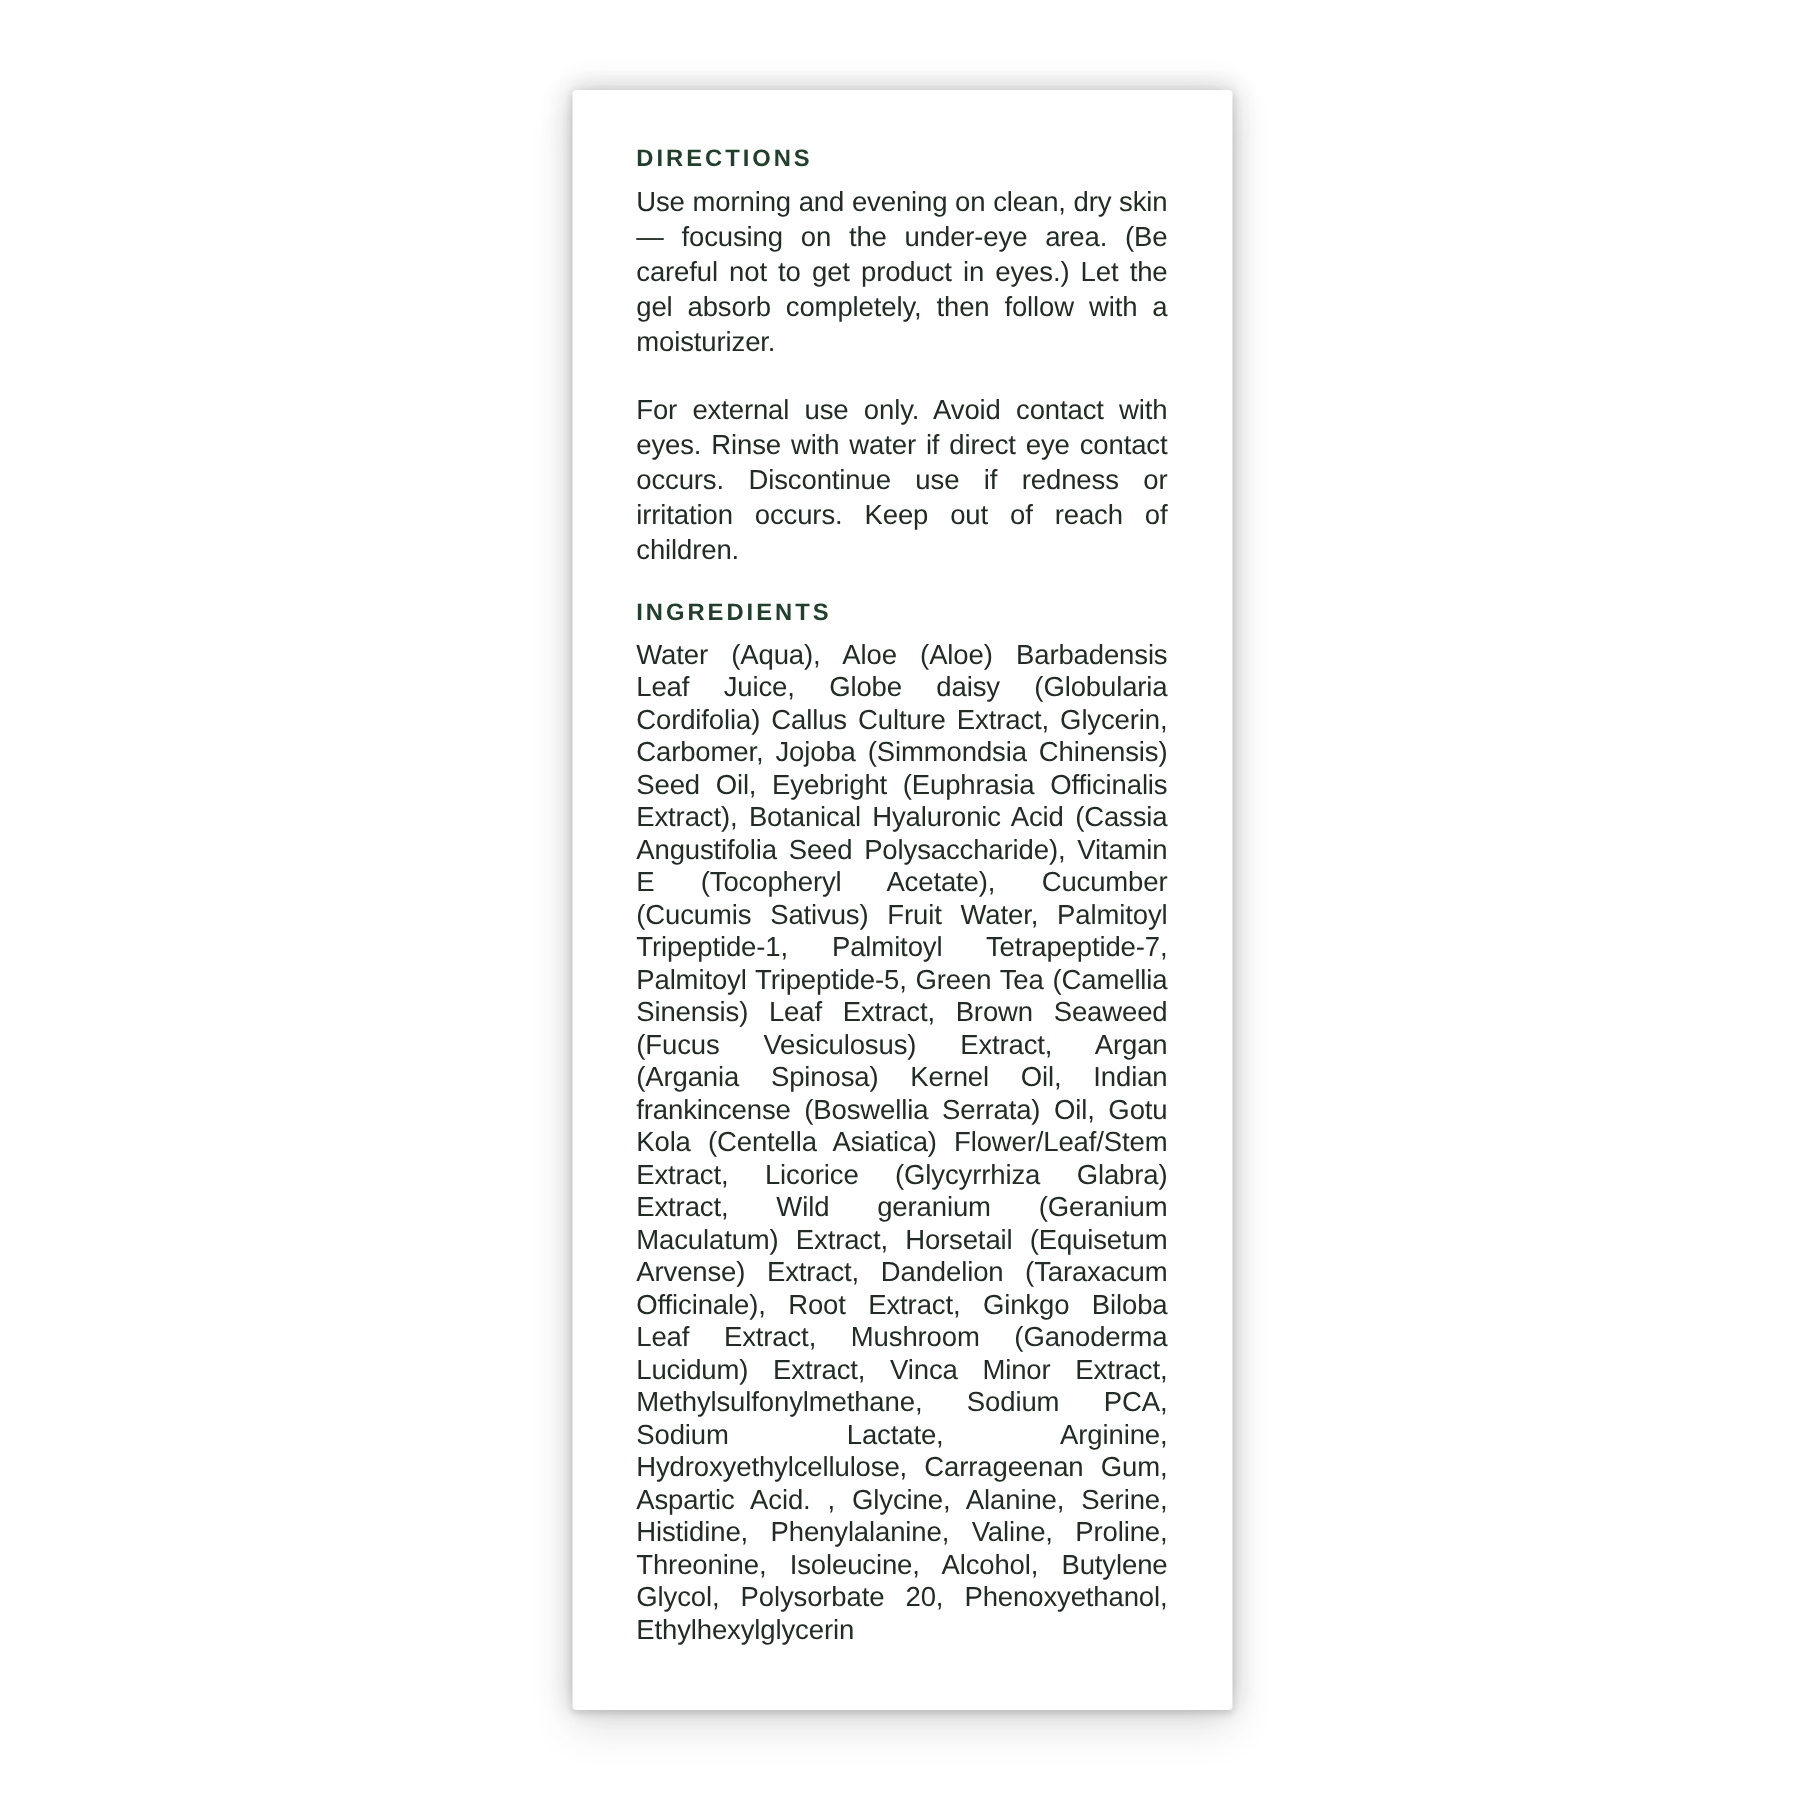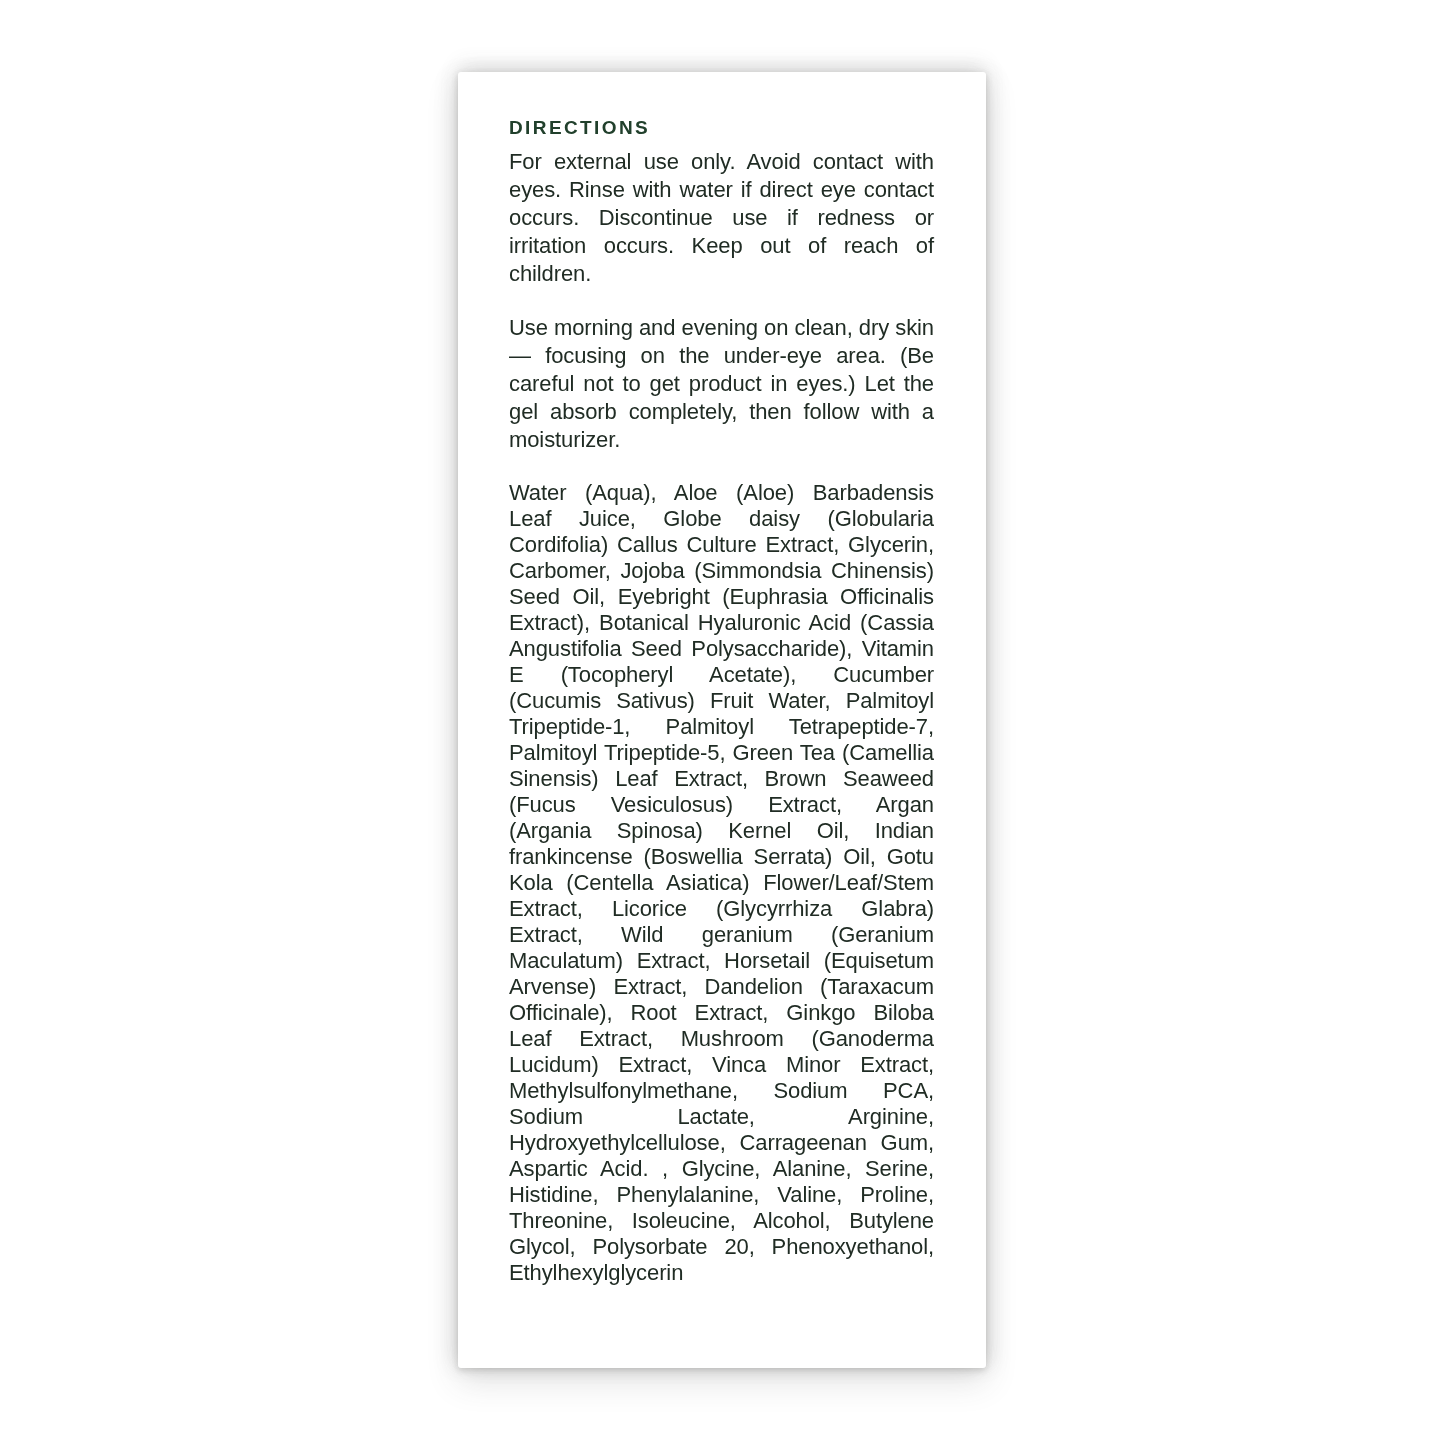--- a/index.html
+++ b/index.html
@@ -63,22 +63,23 @@
 </style>
 </head>
 <body>
 
 <div class="page">
   <section class="panel">
     <div class="content">
 
       <h2 class="section-heading">DIRECTIONS</h2>
 
+      <p class="para directions-para">Use morning and evening on clean, dry skin — focusing on the under-eye area. (Be careful not to get product in eyes.) Let the gel absorb completely, then follow with a moisturizer.</p>
+
       <p class="para directions-para">For external use only. Avoid contact with eyes. Rinse with water if direct eye contact occurs. Discontinue use if redness or irritation occurs. Keep out of reach of children.</p>
 
-      <p class="para directions-para">Use morning and evening on clean, dry skin — focusing on the under-eye area. (Be careful not to get product in eyes.) Let the gel absorb completely, then follow with a moisturizer.</p>
-
+      <h2 class="section-heading">INGREDIENTS</h2>
 
       <p class="para ingredients-para">Water (Aqua), Aloe (Aloe) Barbadensis Leaf Juice, Globe daisy (Globularia Cordifolia) Callus Culture Extract, Glycerin, Carbomer, Jojoba (Simmondsia Chinensis) Seed Oil, Eyebright (Euphrasia Officinalis Extract), Botanical Hyaluronic Acid (Cassia Angustifolia Seed Polysaccharide), Vitamin E (Tocopheryl Acetate), Cucumber (Cucumis Sativus) Fruit Water, Palmitoyl Tripeptide-1, Palmitoyl Tetrapeptide-7, Palmitoyl Tripeptide-5, Green Tea (Camellia Sinensis) Leaf Extract, Brown Seaweed (Fucus Vesiculosus) Extract, Argan (Argania Spinosa) Kernel Oil, Indian frankincense (Boswellia Serrata) Oil, Gotu Kola (Centella Asiatica) Flower/Leaf/Stem Extract, Licorice (Glycyrrhiza Glabra) Extract, Wild geranium (Geranium Maculatum) Extract, Horsetail (Equisetum Arvense) Extract, Dandelion (Taraxacum Officinale), Root Extract, Ginkgo Biloba Leaf Extract, Mushroom (Ganoderma Lucidum) Extract, Vinca Minor Extract, Methylsulfonylmethane, Sodium PCA, Sodium Lactate, Arginine, Hydroxyethylcellulose, Carrageenan Gum, Aspartic Acid. , Glycine, Alanine, Serine, Histidine, Phenylalanine, Valine, Proline, Threonine, Isoleucine, Alcohol, Butylene Glycol, Polysorbate 20, Phenoxyethanol, Ethylhexylglycerin</p>
 
     </div>
   </section>
 </div>
 
 </body></html>

